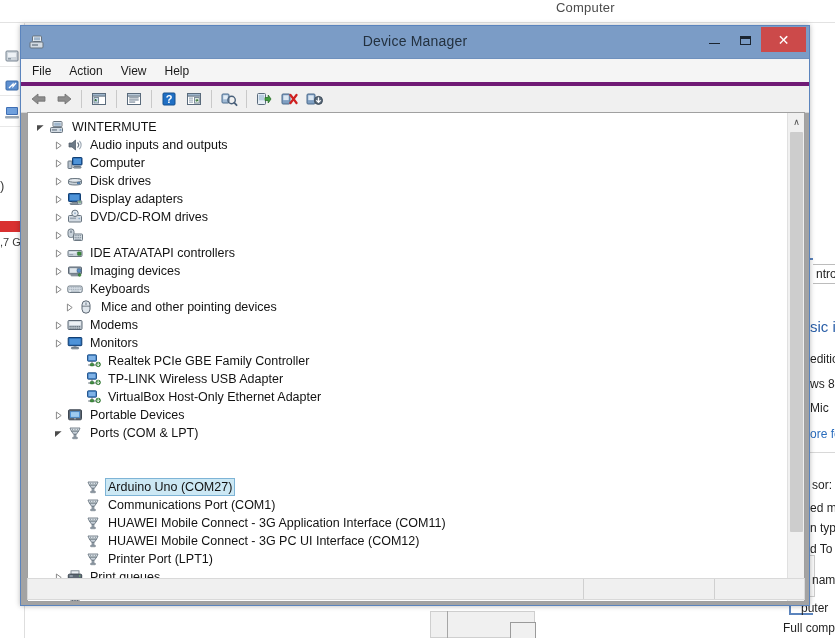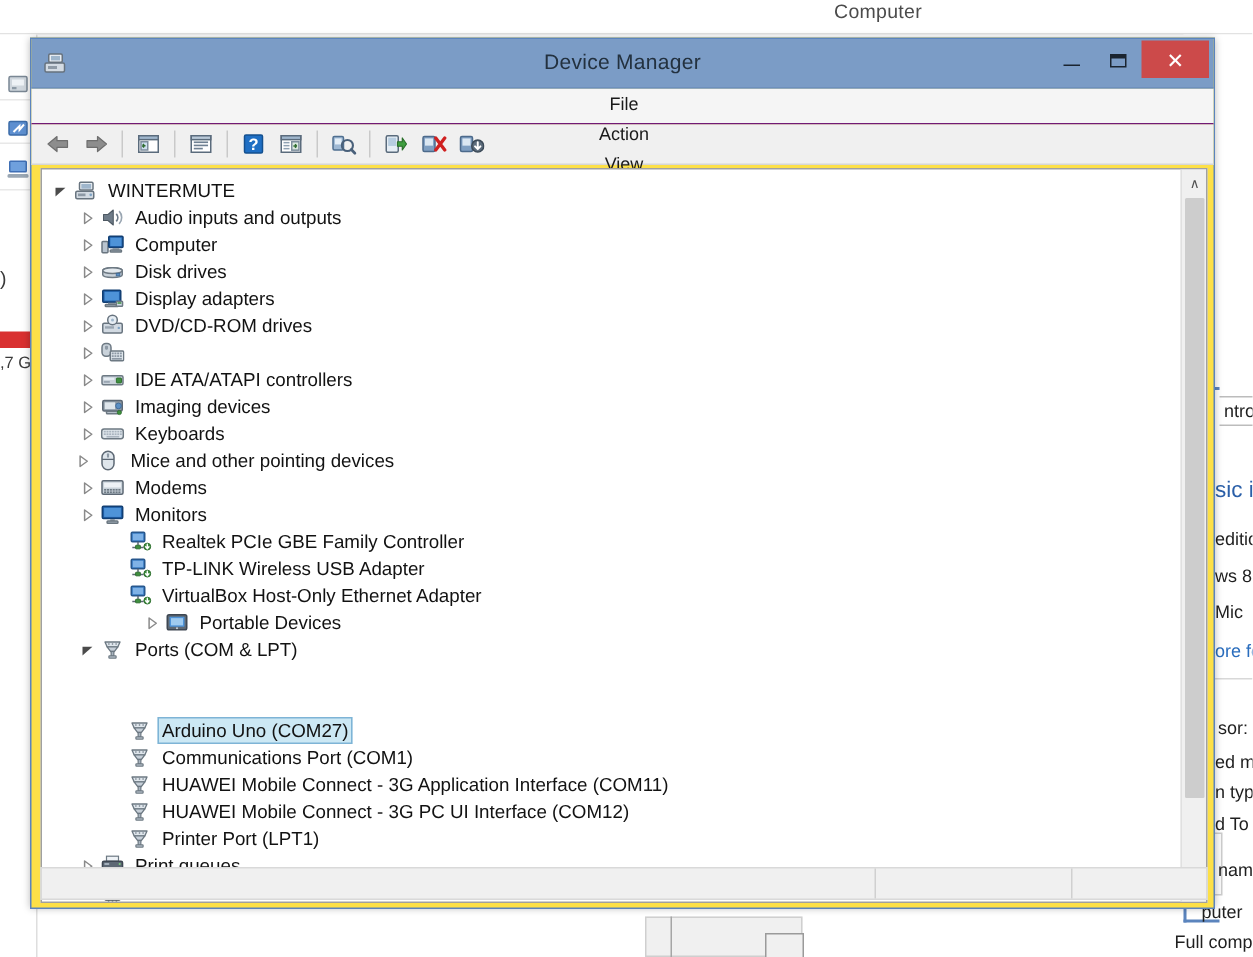--- a/index.html
+++ b/index.html
@@ -80,21 +80,21 @@
     position:absolute;top:611px;width:1px;height:27px;background:#a6a6a6;
   }
   .bg-bottom-inner{
     position:absolute;left:510px;top:622px;width:26px;height:17px;
     border:1px solid #9a9a9a;background:#f0f0f0;box-sizing:border-box;
   }
 
   
   #dm-window{
     position:absolute;left:20px;top:25px;width:790px;height:581px;
-    background:#fde047;
+    background:#a3a3a3;
     border:1px solid #5b84bd;
     box-sizing:border-box;
     box-shadow:0 0 5px rgba(0,0,0,.28);
   }
   .titlebar{
     position:relative;height:32px;background:#7b9cc6;
     border-bottom:1px solid #6e90bd;
   }
   .title-icon{
     position:absolute;left:7px;top:7px;width:18px;height:18px;
@@ -113,22 +113,22 @@
     width:45px;height:25px;margin-right:3px;background:#cc4a4a;color:#fff;
     font-size:14px;
   }
   .btn-min-glyph{display:block;width:11px;height:1px;background:#1a2430;margin-top:6px;}
   .btn-max-glyph{
     display:block;width:11px;height:9px;border:1px solid #1a2430;
     border-top-width:3px;box-sizing:border-box;
   }
 
   .menubar{
-    height:23px;background:#f5f5f5;border-bottom:1px solid #701a75;
-    display:flex;align-items:center;padding-left:2px;flex-direction:column;
+    height:23px;background:#f5f5f5;border-bottom:4px solid #701a75;
+    display:flex;align-items:center;padding-left:2px;
   }
   .menu-item{
     font-size:12px;color:#1a1a1a;padding:3px 9px;cursor:default;
   }
 
   .toolbar{
     height:26px;background:#f0f0f0;border-bottom:1px solid #d6d6d6;
     display:flex;align-items:center;padding-left:6px;gap:1px;
   }
   .tb-btn{
@@ -539,21 +539,21 @@
                 <rect x="5.8" y="7.9" width="1.3" height="1.1"></rect>
                 <rect x="7.6" y="7.9" width="1.3" height="1.1"></rect>
                 <rect x="9.4" y="7.9" width="1.3" height="1.1"></rect>
                 <rect x="11.2" y="7.9" width="1.3" height="1.1"></rect>
                 <rect x="13" y="7.9" width="1.2" height="1.1"></rect>
                 <rect x="4" y="9.6" width="8.5" height="1.1"></rect>
               </g>
             </svg></span>
           <span class="node-label">Keyboards</span>
         </div>
-        <div class="node" style="padding-left: 22px;">
+        <div class="node" style="padding-left: 36px;">
           <span class="twisty">
             <svg width="9" height="9" viewBox="0 0 9 9">
               <path d="M2.4 1 L2.4 8 L7.2 4.5 Z" fill="none" stroke="#8a8a8a" stroke-width="1" stroke-linejoin="round"></path>
             </svg>
           </span>
           <span class="node-icon"><svg width="16" height="16" viewBox="0 0 16 16">
               <rect x="4" y="1.8" width="8" height="12.4" rx="4" fill="#dfe6ec" stroke="#5d6874"></rect>
               <path d="M4 7.2 L12 7.2" stroke="#5d6874" stroke-width=".8"></path>
               <rect x="7.3" y="3.2" width="1.4" height="3" rx=".7" fill="#8d99a5"></rect>
             </svg></span>
@@ -628,21 +628,21 @@
           <span class="node-icon"><svg width="16" height="16" viewBox="0 0 16 16">
               <rect x="2.5" y="1.8" width="9" height="6.4" rx=".8" fill="#3f7fc4" stroke="#27578d"></rect>
               <rect x="3.6" y="2.9" width="6.8" height="4.2" fill="#7fb2e6"></rect>
               <path d="M7 8.2 L7 10.5 M3.2 12 L10.8 12" stroke="#5d6874" stroke-width="1"></path>
               <rect x="5.4" y="10.5" width="3.2" height="2.4" rx=".4" fill="#3f8f3f" stroke="#2a6b2a" stroke-width=".6"></rect>
               <circle cx="13.2" cy="11.4" r="2.3" fill="#3f8f3f" stroke="#2a6b2a" stroke-width=".6"></circle>
               <path d="M13.2 9.8 L13.2 12.6 M12.1 11.5 L13.2 12.8 L14.3 11.5" stroke="#ffffff" fill="none" stroke-width=".9" stroke-linecap="round"></path>
             </svg></span>
           <span class="node-label">VirtualBox Host-Only Ethernet Adapter</span>
         </div>
-        <div class="node" style="padding-left: 25px; margin-left: 43px;">
+        <div class="node" style="padding-left: 25px;">
           <span class="twisty">
             <svg width="9" height="9" viewBox="0 0 9 9">
               <path d="M2.4 1 L2.4 8 L7.2 4.5 Z" fill="none" stroke="#8a8a8a" stroke-width="1" stroke-linejoin="round"></path>
             </svg>
           </span>
           <span class="node-icon"><svg width="16" height="16" viewBox="0 0 16 16">
               <rect x="1.5" y="2.8" width="13" height="10" rx="1.2" fill="#5d6874" stroke="#3e4752"></rect>
               <rect x="3" y="4.2" width="10" height="6.6" rx=".4" fill="#4e93d8"></rect>
               <rect x="4" y="5.1" width="8" height="4.8" fill="#9fcbf0"></rect>
               <circle cx="8" cy="11.8" r=".7" fill="#c7d0d9"></circle>

